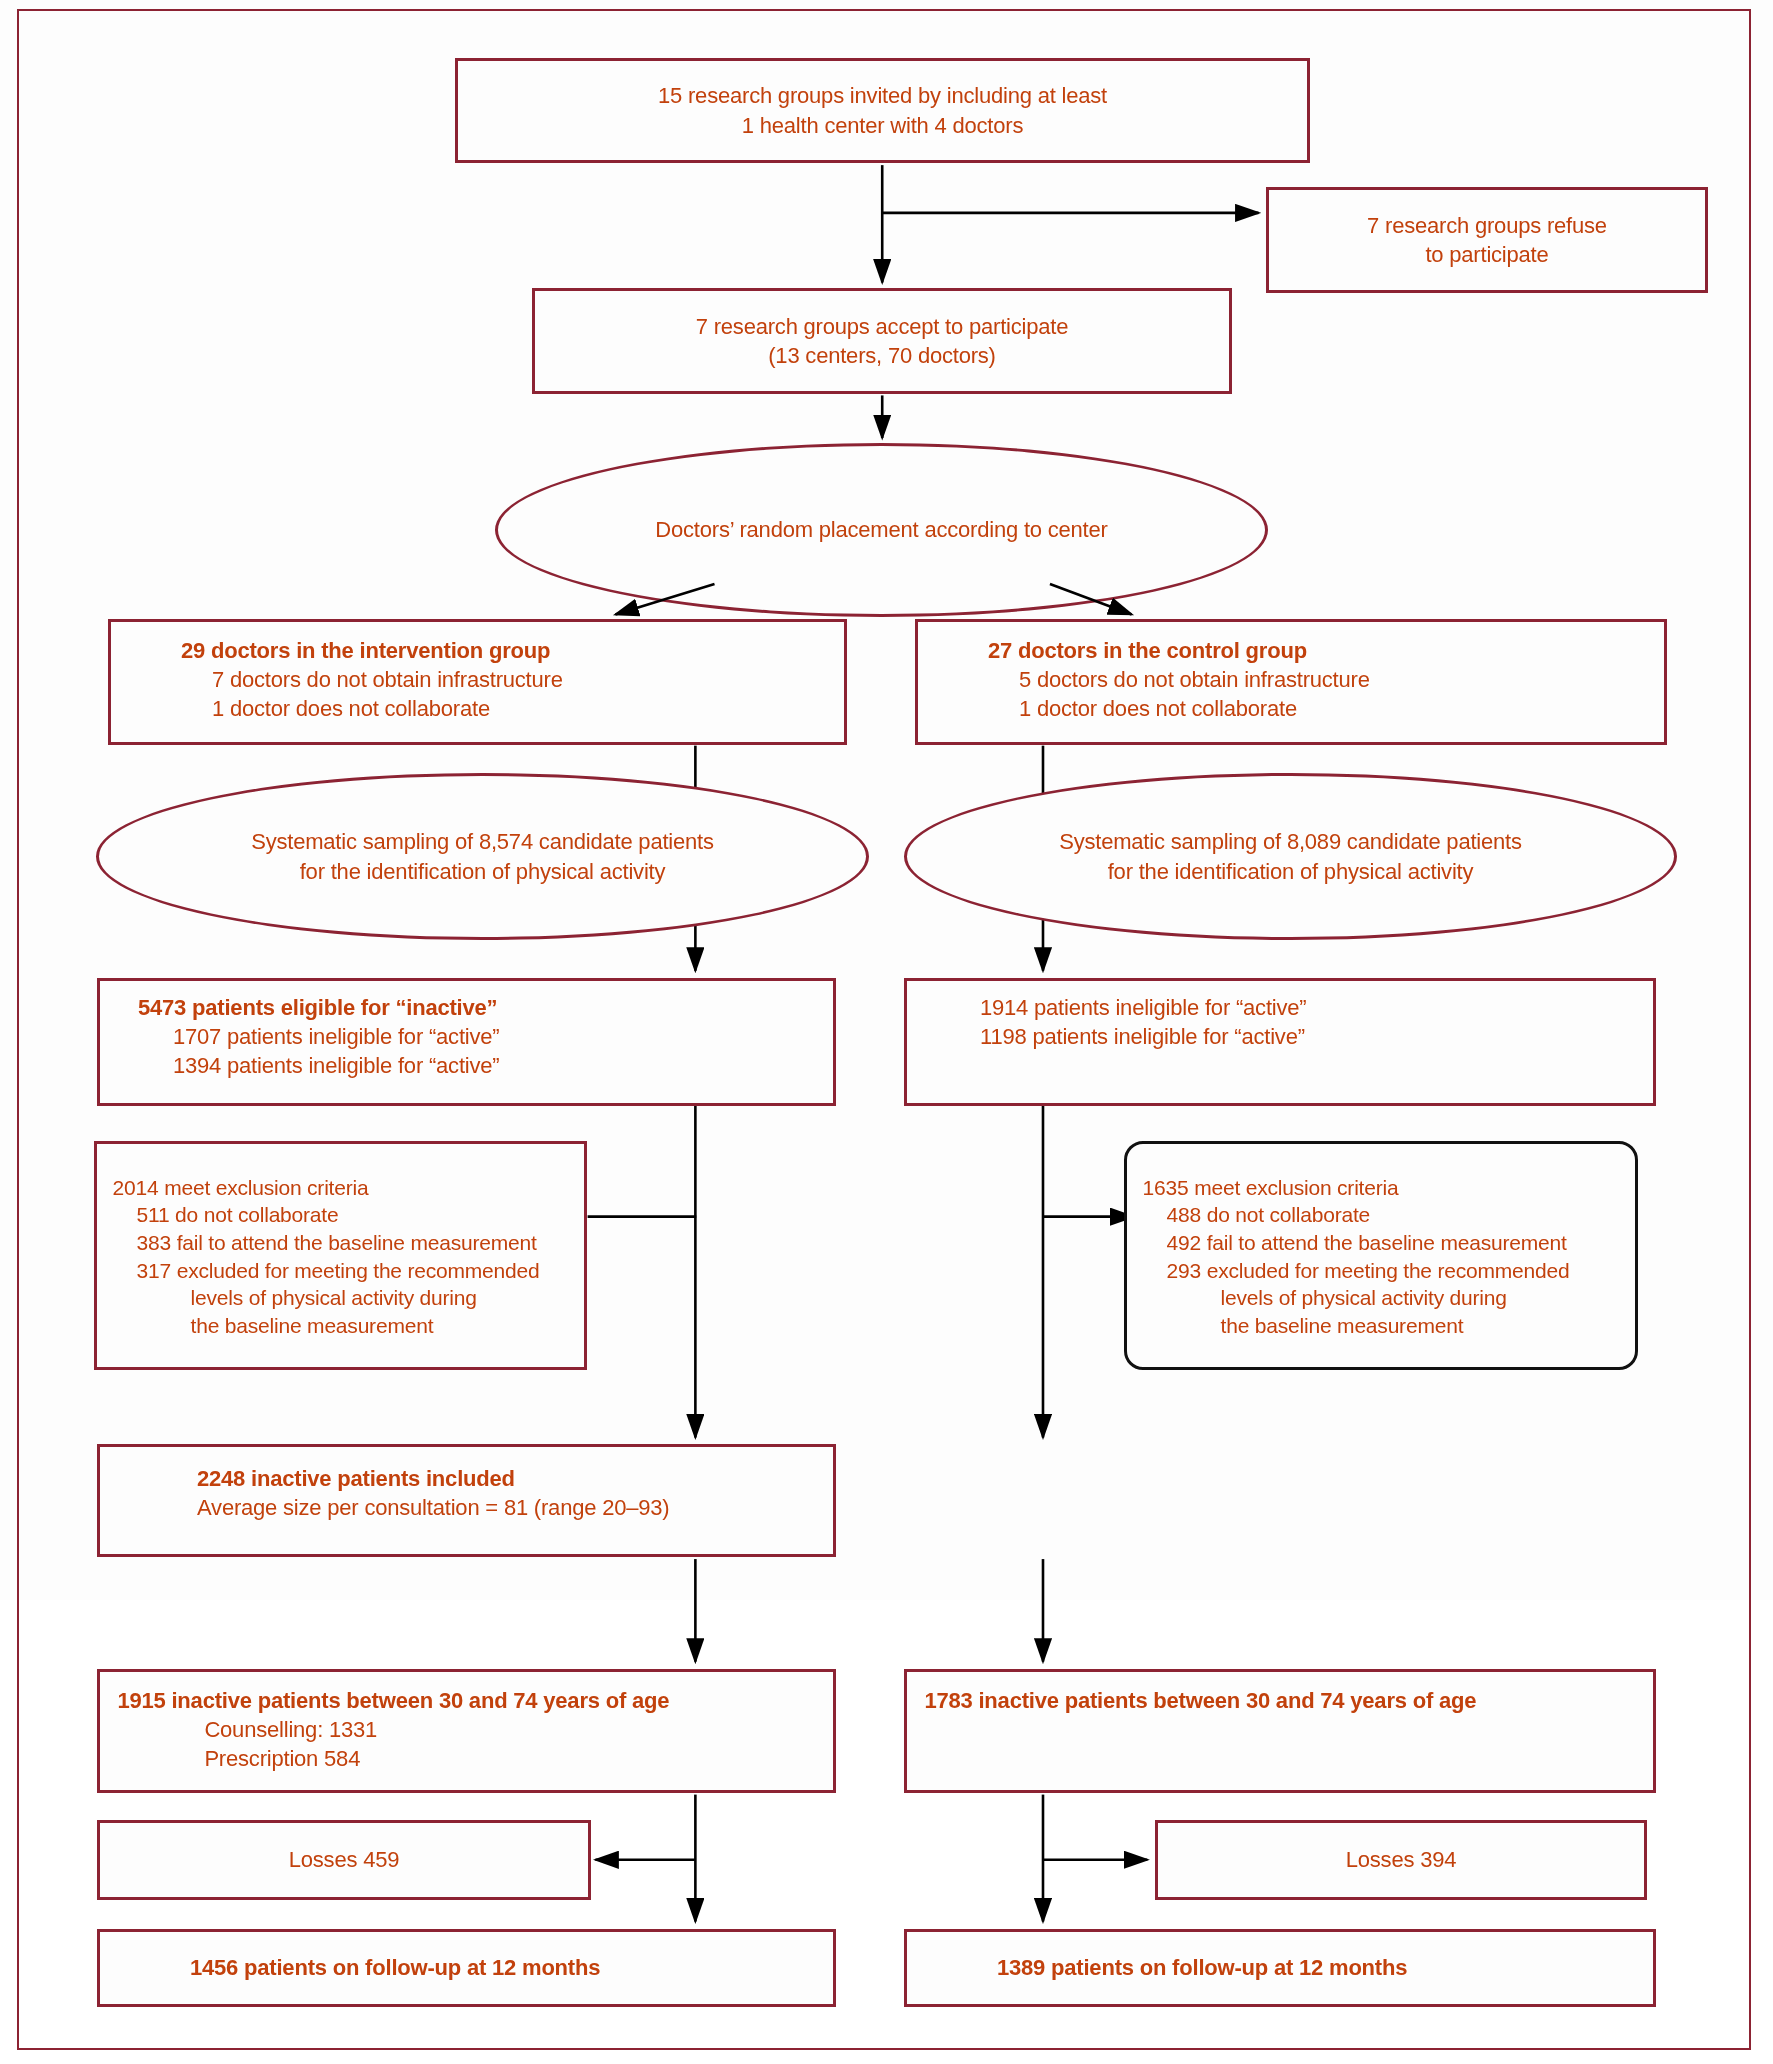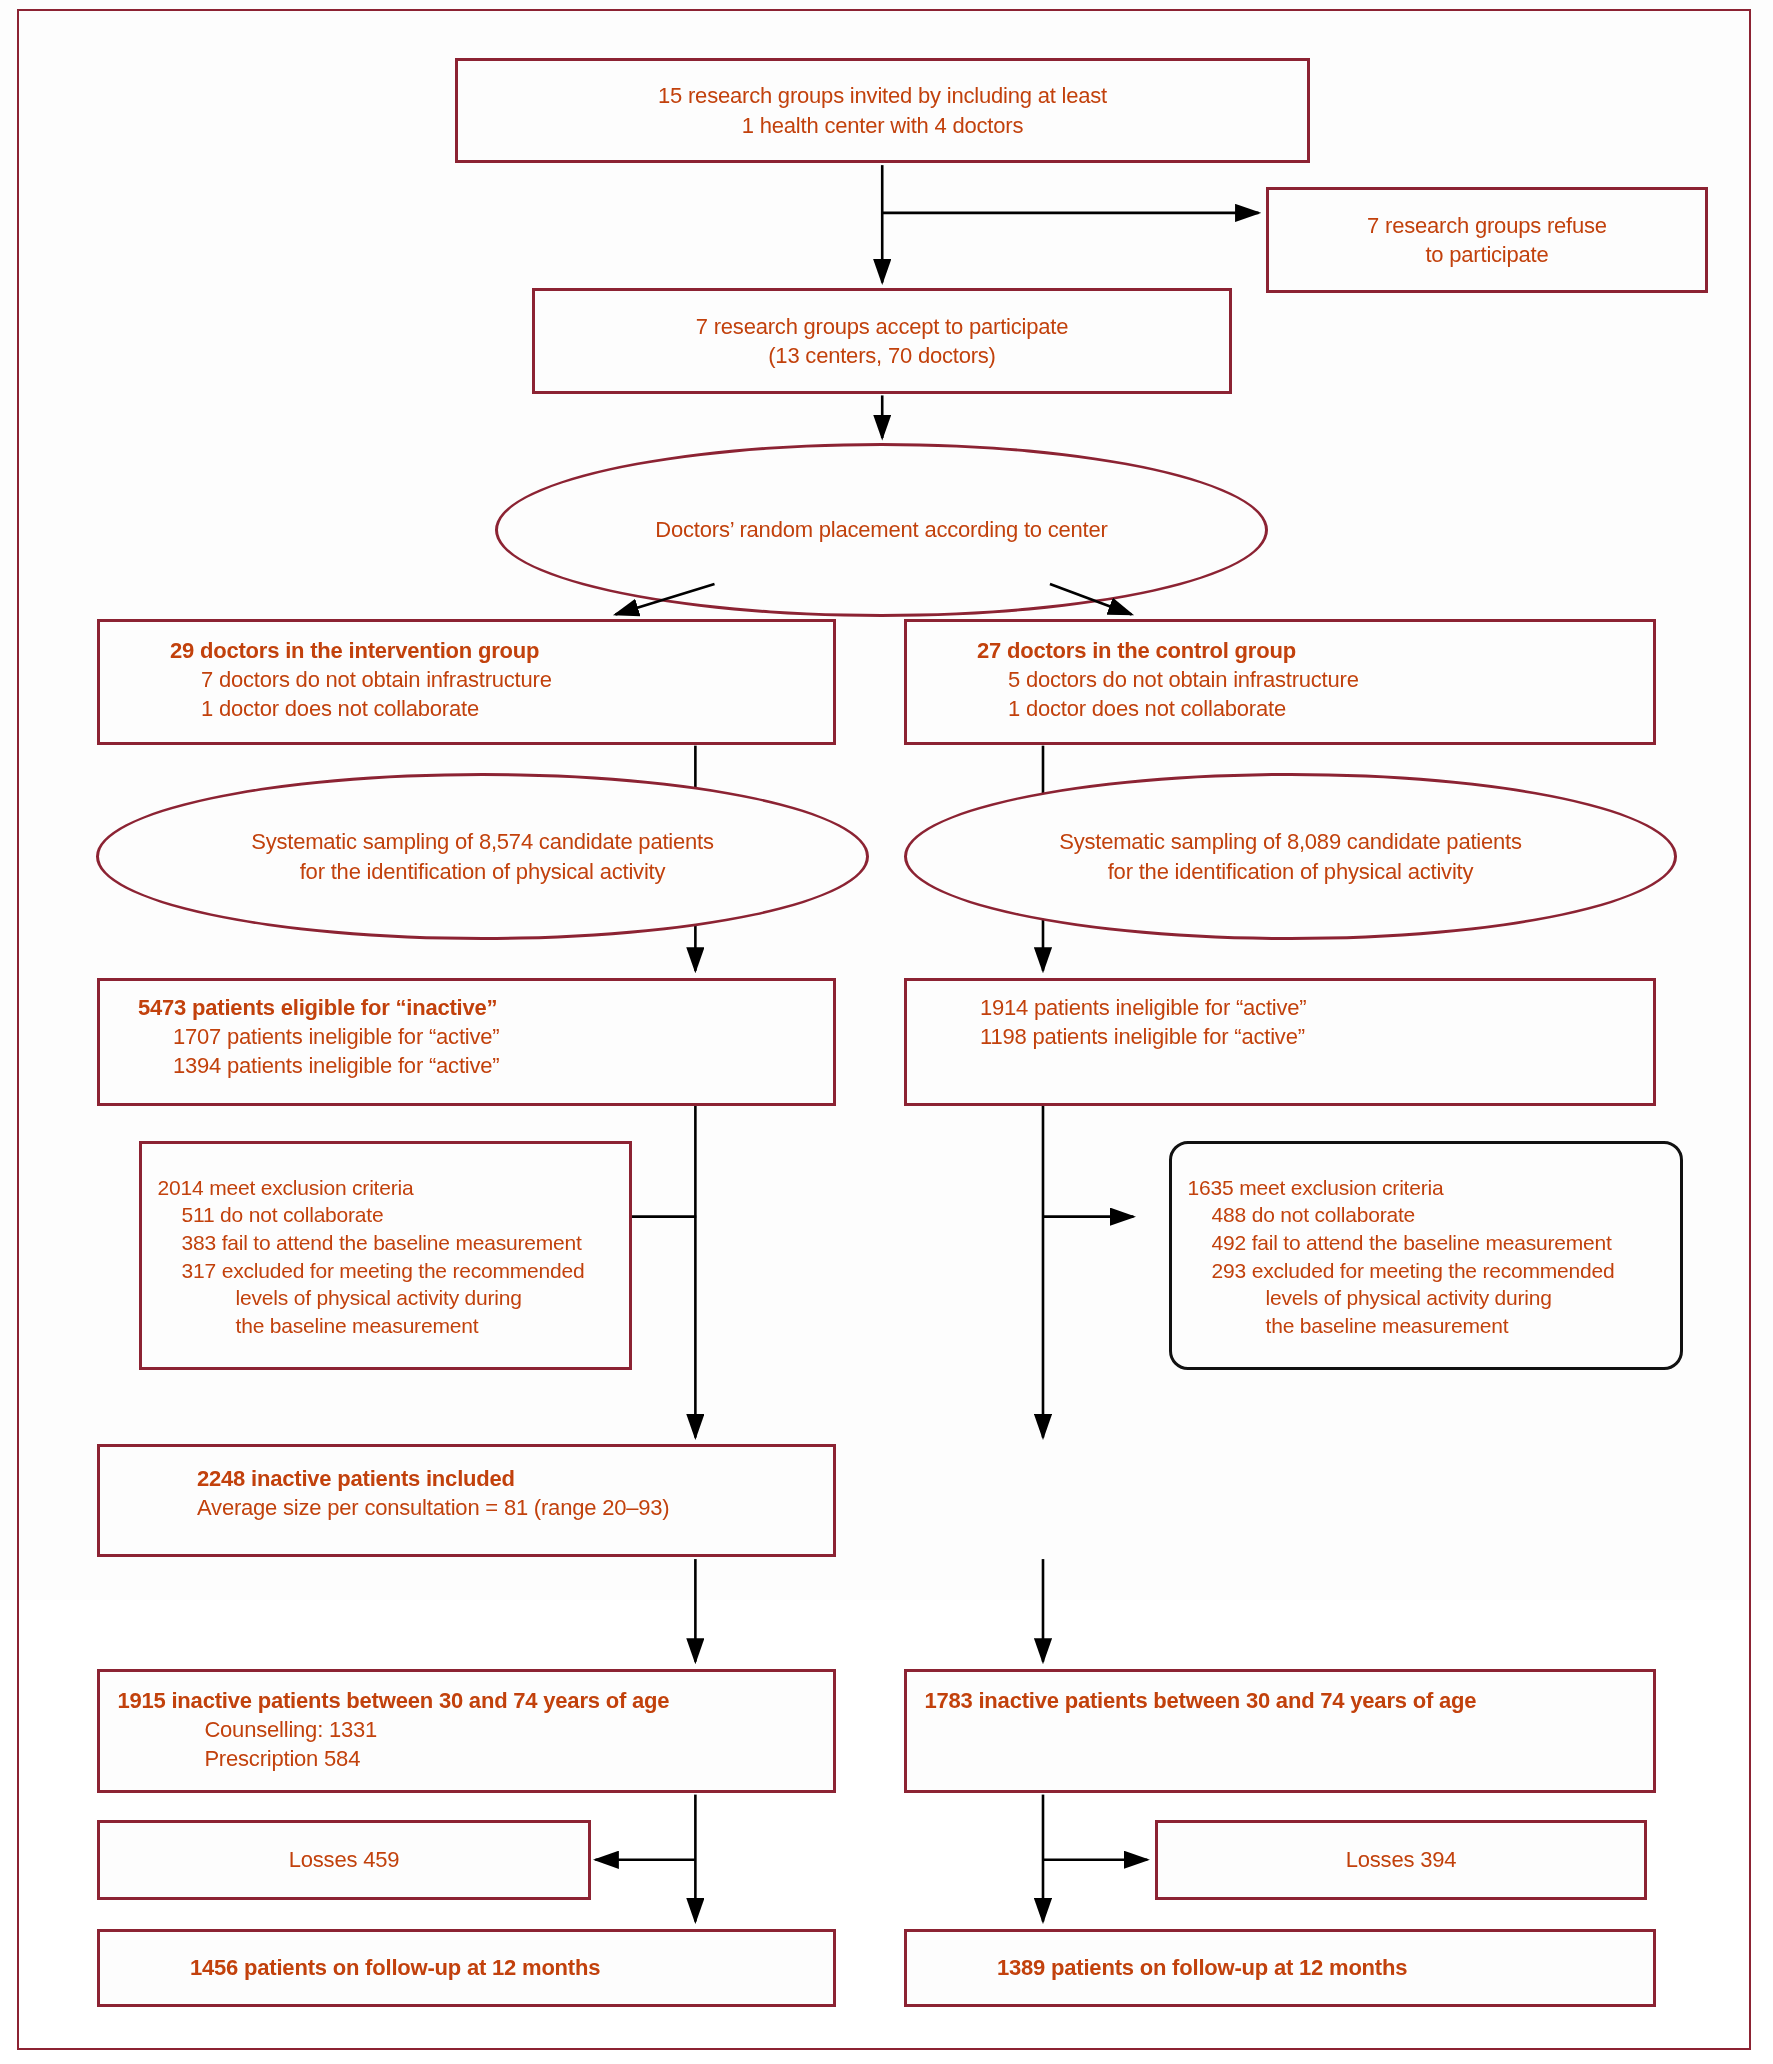--- a/index.html
+++ b/index.html
@@ -28,23 +28,23 @@
   .ellipse{border-radius:50%;}
   .flexc{display:flex;flex-direction:column;justify-content:center;align-items:center;text-align:center;}
   .flexr{display:flex;flex-direction:row;align-items:center;}
   .b{font-weight:bold;}
   .line{white-space:nowrap;}
   .sub28{padding-left:24px;}
   .sub36{padding-left:31px;}
   .sub40{padding-left:35px;}
   .sub90{padding-left:78px;}
   .sub100{padding-left:87px;}
-  .excl{font-size:21px;margin-left:45px;}
+  .excl{font-size:21px;}
   
-  #group-left,#group-right{padding:14px 8.7px 0 70px;}
+  #group-left,#group-right{padding:14px 8.7px 0 70px;margin-left:11px;}
   #eligible-left,#eligible-right{padding:12px 8.7px 0 38px;}
   #excl-left,#excl-right{padding:29.5px 7px 0 15.6px;}
   #included-left,#included-right{padding:17.4px 8.7px 0 97px;}
   #age-left,#age-right{padding:14px 8.7px 0 17.4px;}
   #follow-left,#follow-right{padding-left:90px;}
 </style>
 </head>
 <body>
 
 <div class="canvas">

